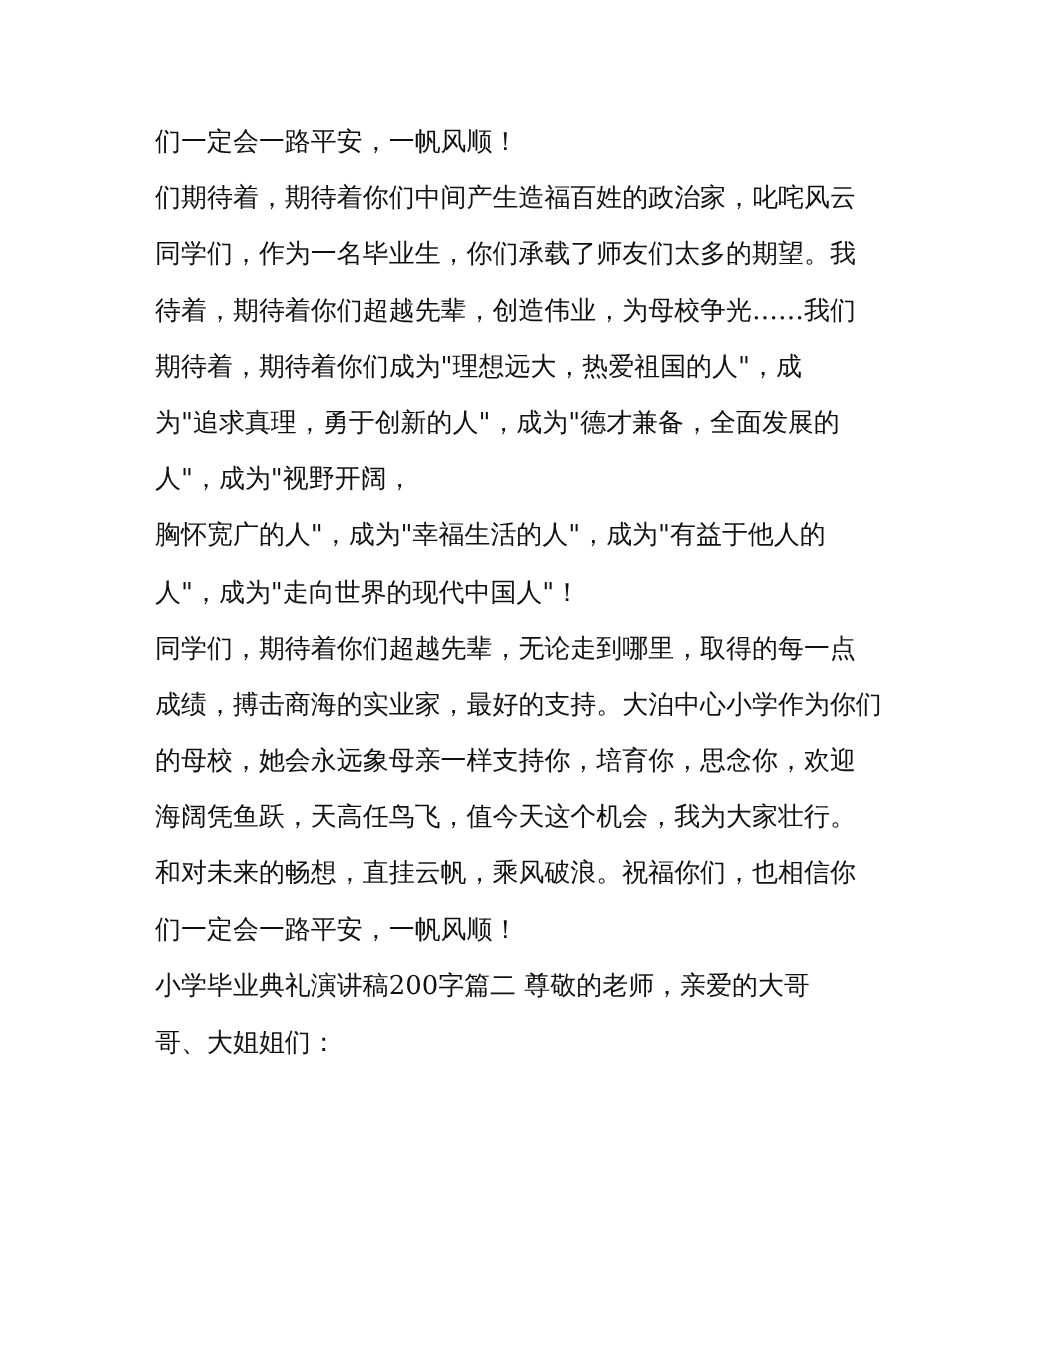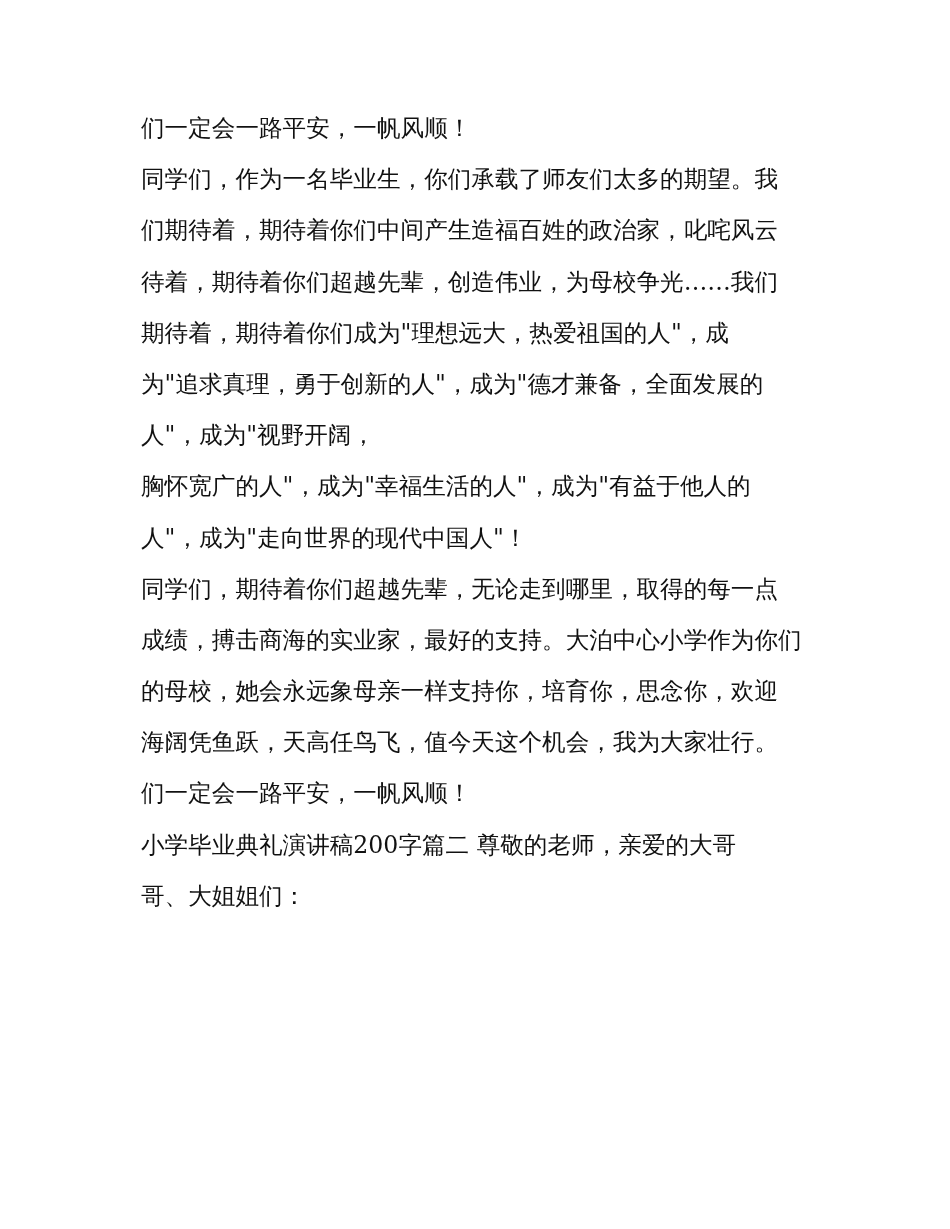--- a/index.html
+++ b/index.html
@@ -37,29 +37,30 @@
       white-space: nowrap;
       letter-spacing: 0px;
     }
   </style>
 </head>
 <body>
 
 <div class="page">
   <div class="text-block">
     <span class="line">们一定会一路平安，一帆风顺！</span>
+    <span class="line">们期待着，期待着你们中间产生造福百姓的政治家，叱咤风云</span>
     <span class="line">同学们，作为一名毕业生，你们承载了师友们太多的期望。我</span>
-    <span class="line">们期待着，期待着你们中间产生造福百姓的政治家，叱咤风云</span>
     <span class="line">待着，期待着你们超越先辈，创造伟业，为母校争光……我们</span>
     <span class="line">期待着，期待着你们成为"理想远大，热爱祖国的人"，成</span>
     <span class="line">为"追求真理，勇于创新的人"，成为"德才兼备，全面发展的</span>
     <span class="line">人"，成为"视野开阔，</span>
     <span class="line">胸怀宽广的人"，成为"幸福生活的人"，成为"有益于他人的</span>
     <span class="line">人"，成为"走向世界的现代中国人"！</span>
     <span class="line">同学们，期待着你们超越先辈，无论走到哪里，取得的每一点</span>
     <span class="line">成绩，搏击商海的实业家，最好的支持。大泊中心小学作为你们</span>
     <span class="line">的母校，她会永远象母亲一样支持你，培育你，思念你，欢迎</span>
     <span class="line">海阔凭鱼跃，天高任鸟飞，值今天这个机会，我为大家壮行。</span>
+    <span class="line">和对未来的畅想，直挂云帆，乘风破浪。祝福你们，也相信你</span>
     <span class="line">们一定会一路平安，一帆风顺！</span>
     <span class="line">小学毕业典礼演讲稿200字篇二 尊敬的老师，亲爱的大哥</span>
     <span class="line">哥、大姐姐们：</span>
   </div>
 </div>
 
 </body></html>

